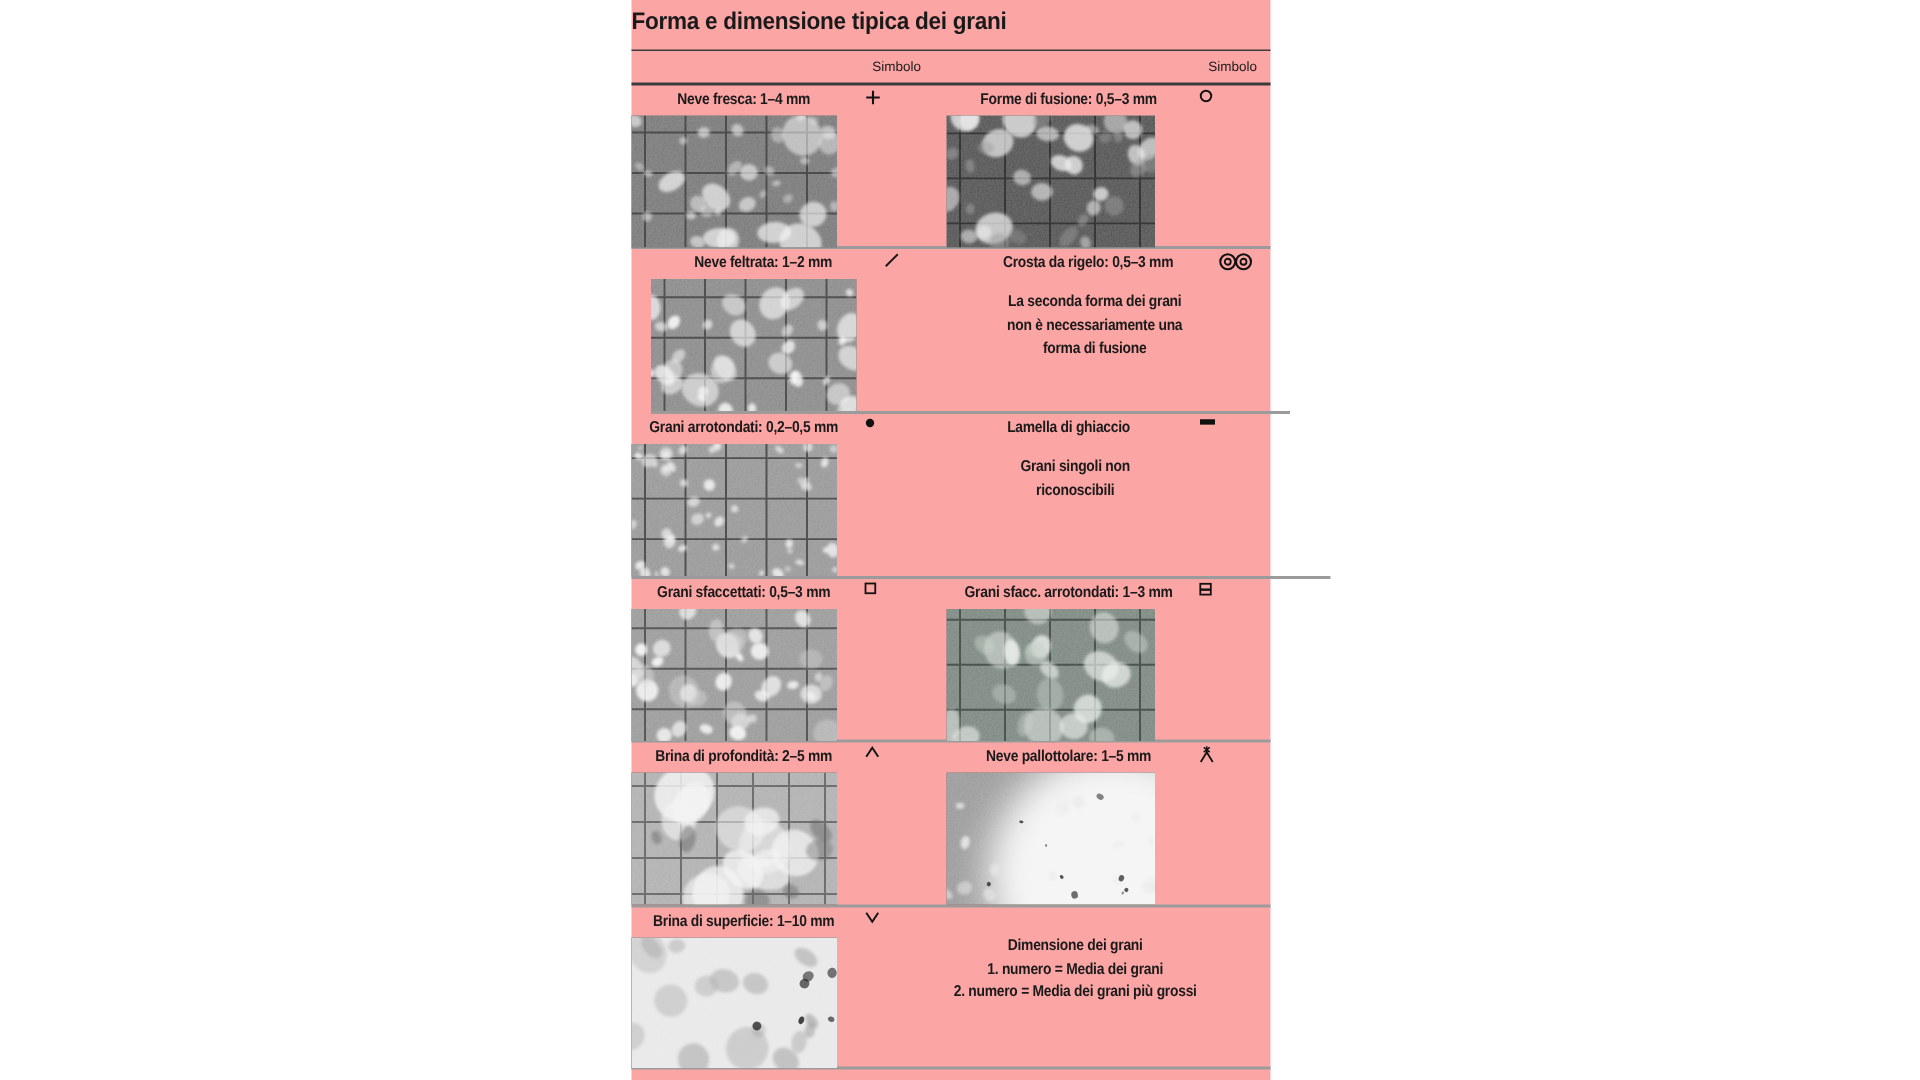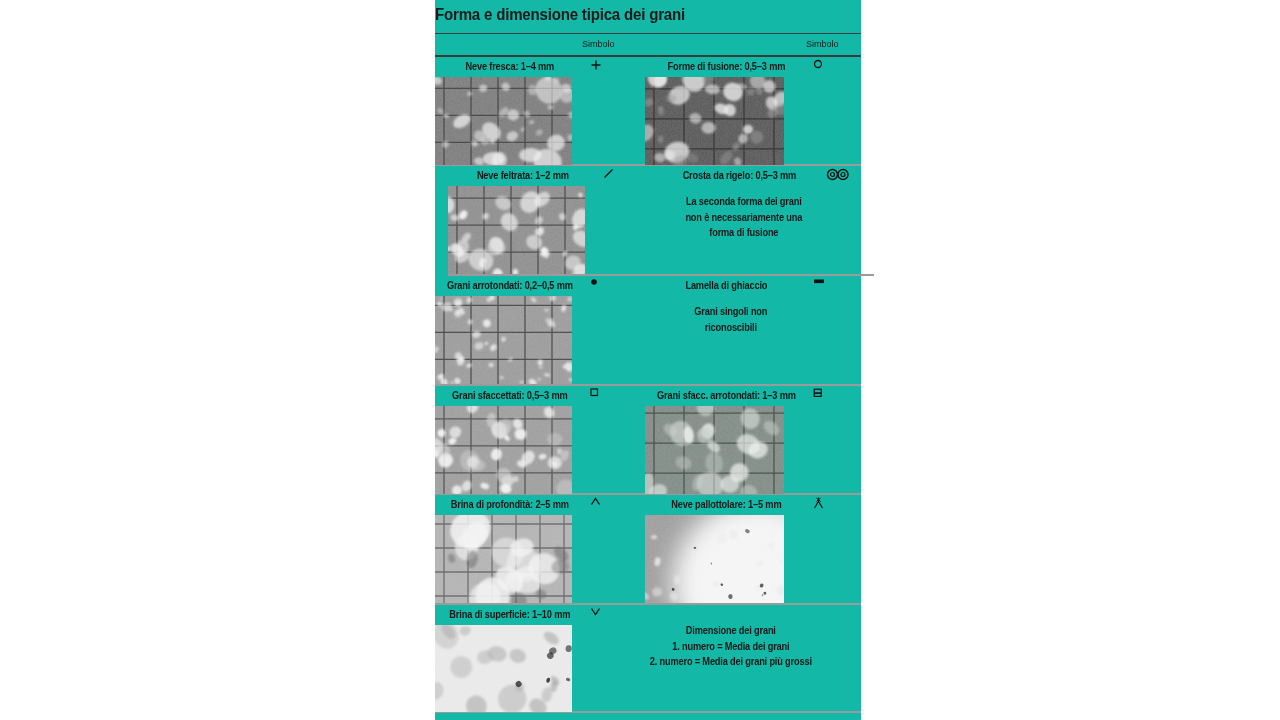--- a/index.html
+++ b/index.html
@@ -1,29 +1,29 @@
 <!DOCTYPE html>
 <html><head>
 <meta charset="utf-8">
 <style>
   html,body{margin:0;padding:0;background:#ffffff;width:1280px;height:720px;overflow:hidden;
             font-family:"Liberation Sans","DejaVu Sans",sans-serif;color:#1a1a1a;}
-  .sheet{position:absolute;left:435px;top:0;width:426px;height:720px;background:#14b8a6;}
+  .sheet{position:absolute;left:421px;top:0;width:426px;height:720px;background:#fca5a5;}
   .page-title{position:absolute;left:0;top:6px;margin:0;font-size:16px;font-weight:700;
               letter-spacing:-0.2px;white-space:nowrap;transform:scaleX(.94);transform-origin:left top;}
   .rule{position:absolute;left:0;width:426px;}
   .rule-title{top:33px;border-top:1px solid #3c3c3c;}
   .rule-header{top:55px;border-top:2px solid #3c3c3c;}
-  .simbolo{position:absolute;top:39px;width:46px;text-align:left;font-size:9px;color:#1a1a1a;}
+  .simbolo{position:absolute;top:39px;width:46px;text-align:right;font-size:9px;color:#1a1a1a;}
   .simbolo.s-left{left:147px;}
   .simbolo.s-right{left:371px;}
   .row{position:absolute;left:0;width:426px;border-bottom:2px solid #9b9b9b;text-align:center;}
   .r0{top:57px;height:107px;}
   .r1{top:166px;height:108px;margin-left:13px;}
-  .r2{top:276px;height:108px;}
+  .r2{top:276px;height:108px;padding-left:40px;}
   .r3{top:386px;height:107px;}
   .r4{top:495px;height:108px;text-decoration:underline;}
   .r5{top:605px;height:106px;}
   .cell-label{position:absolute;top:3px;font-size:10.5px;font-weight:700;letter-spacing:-0.2px;
               white-space:nowrap;transform:scaleX(.88);transform-origin:left top;}
   .lab-left{left:0;width:170px;}
   .lab-right{left:210px;width:185px;}
   .sym{position:absolute;top:2px;width:26px;height:14px;text-align:center;line-height:12px;}
   .sym-left{left:155px;}
   .sym-right{left:378px;}

